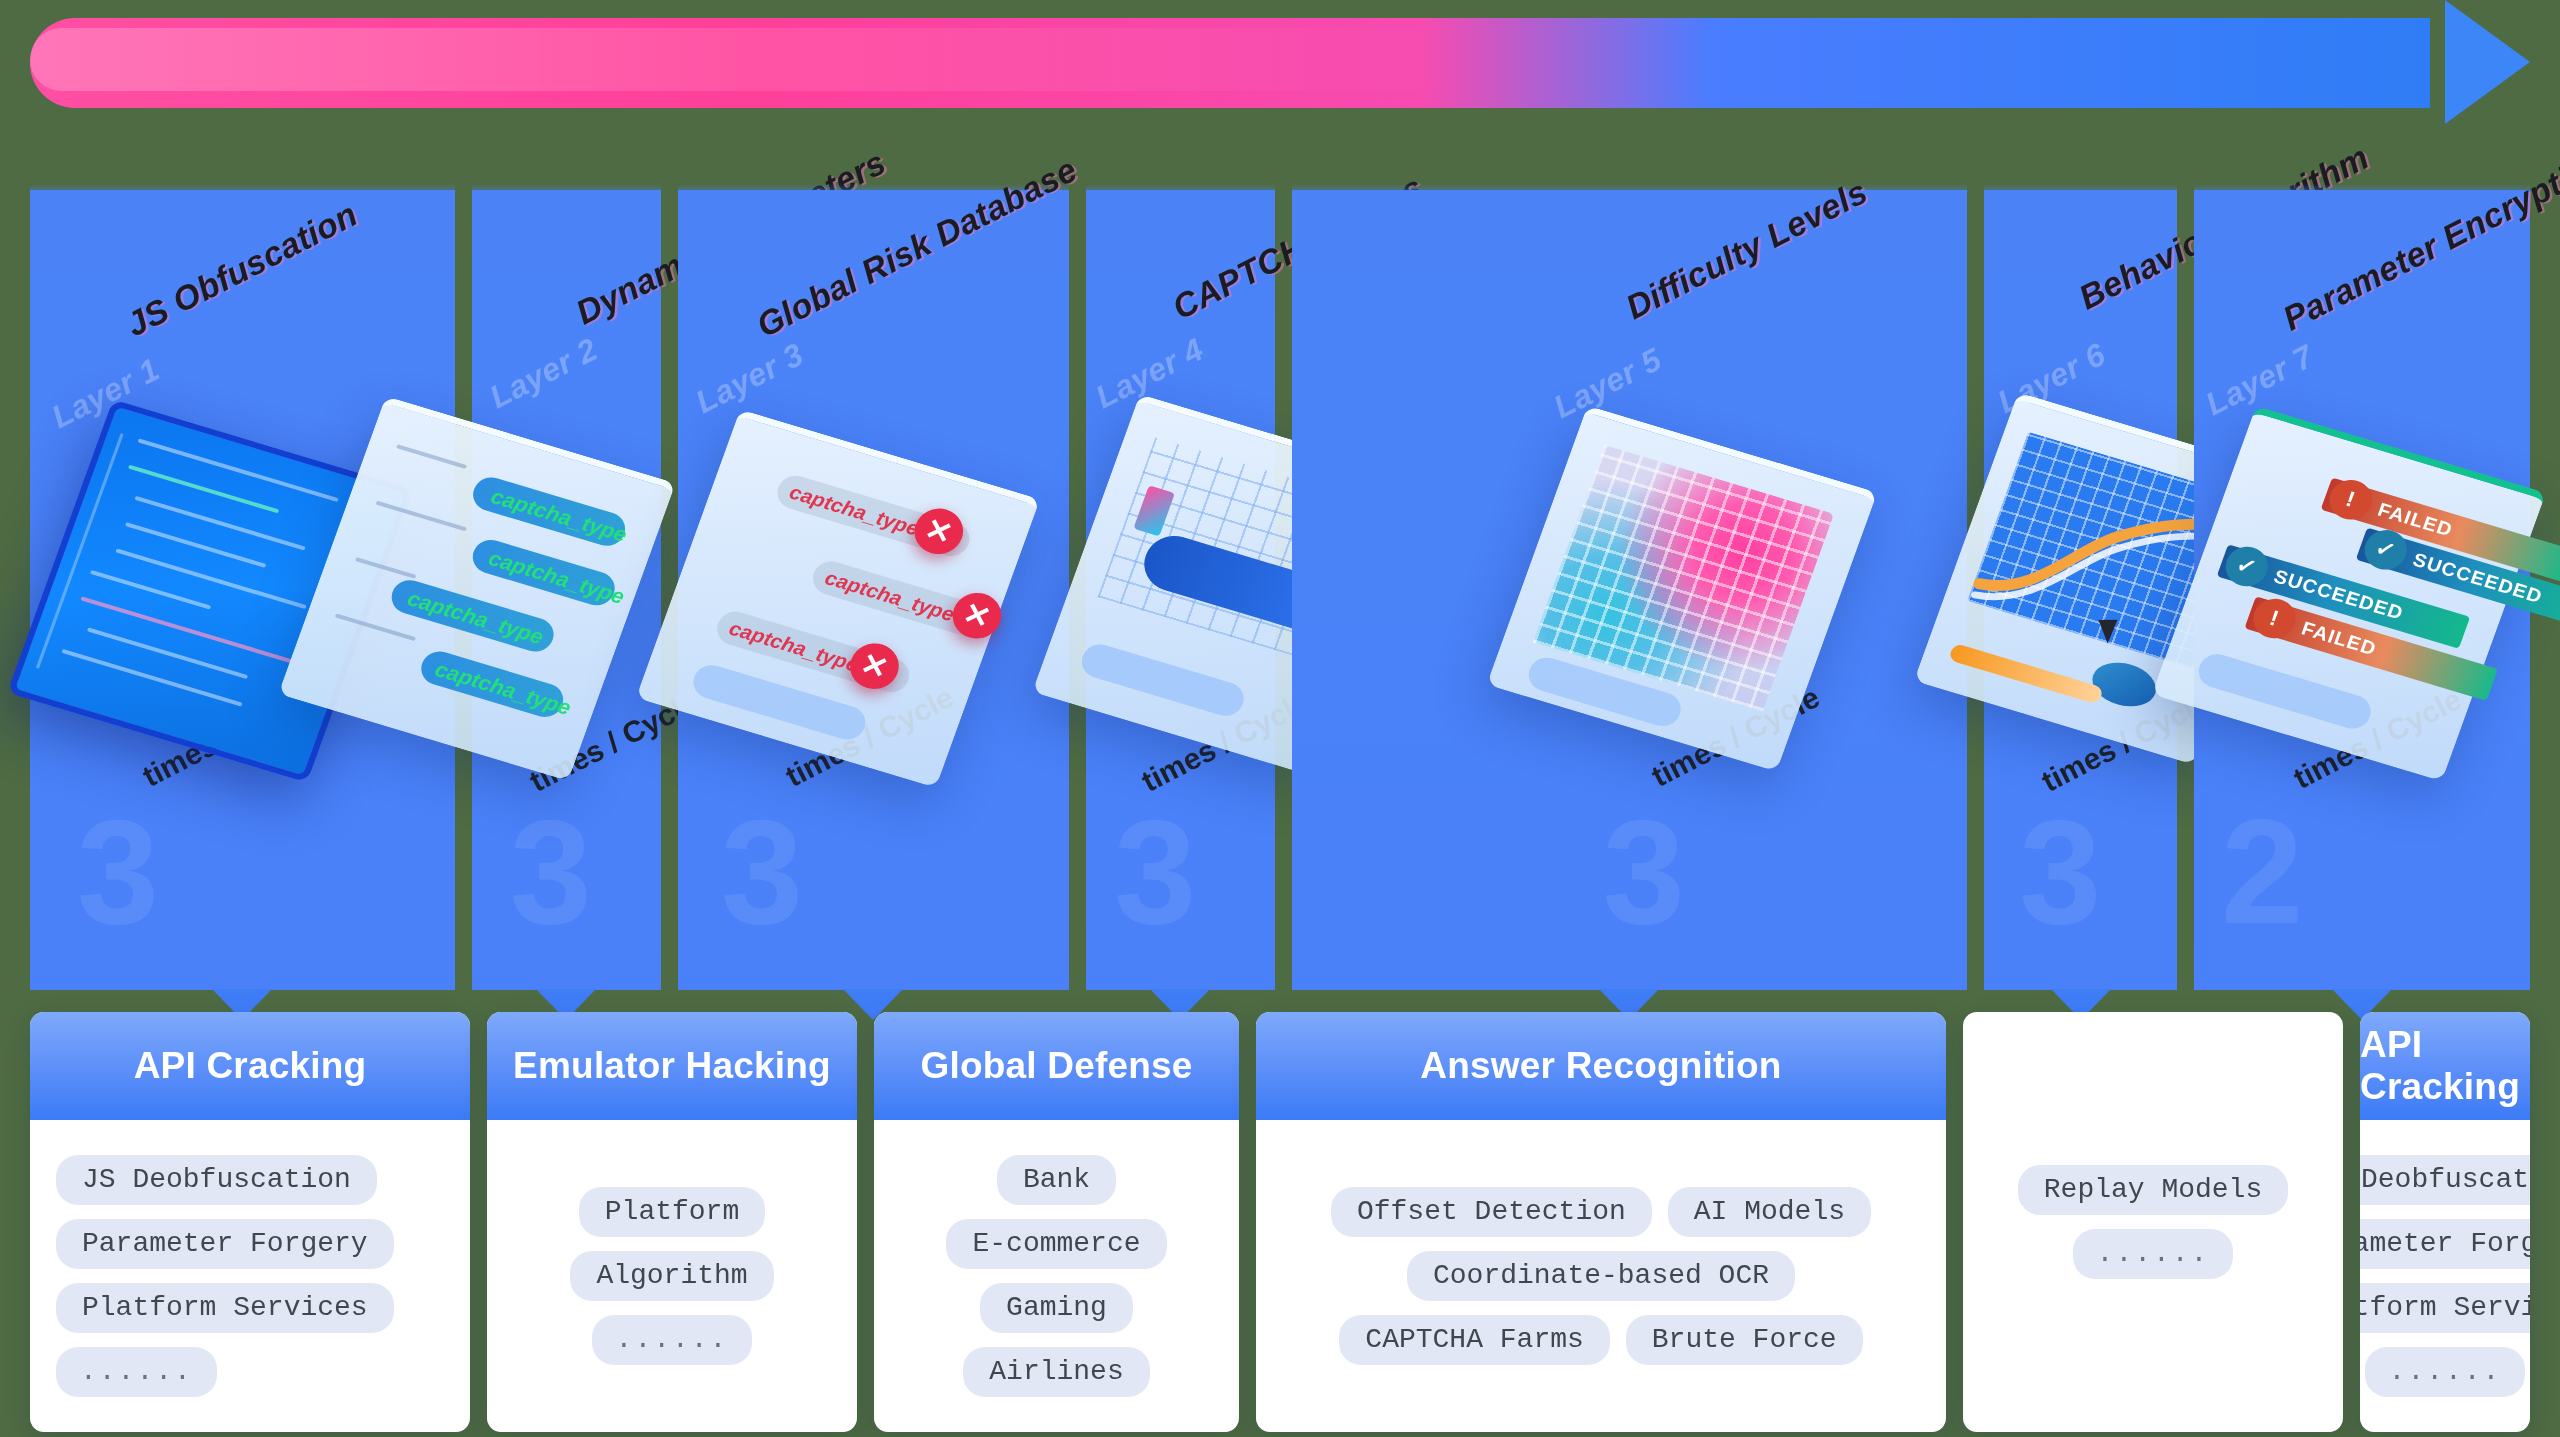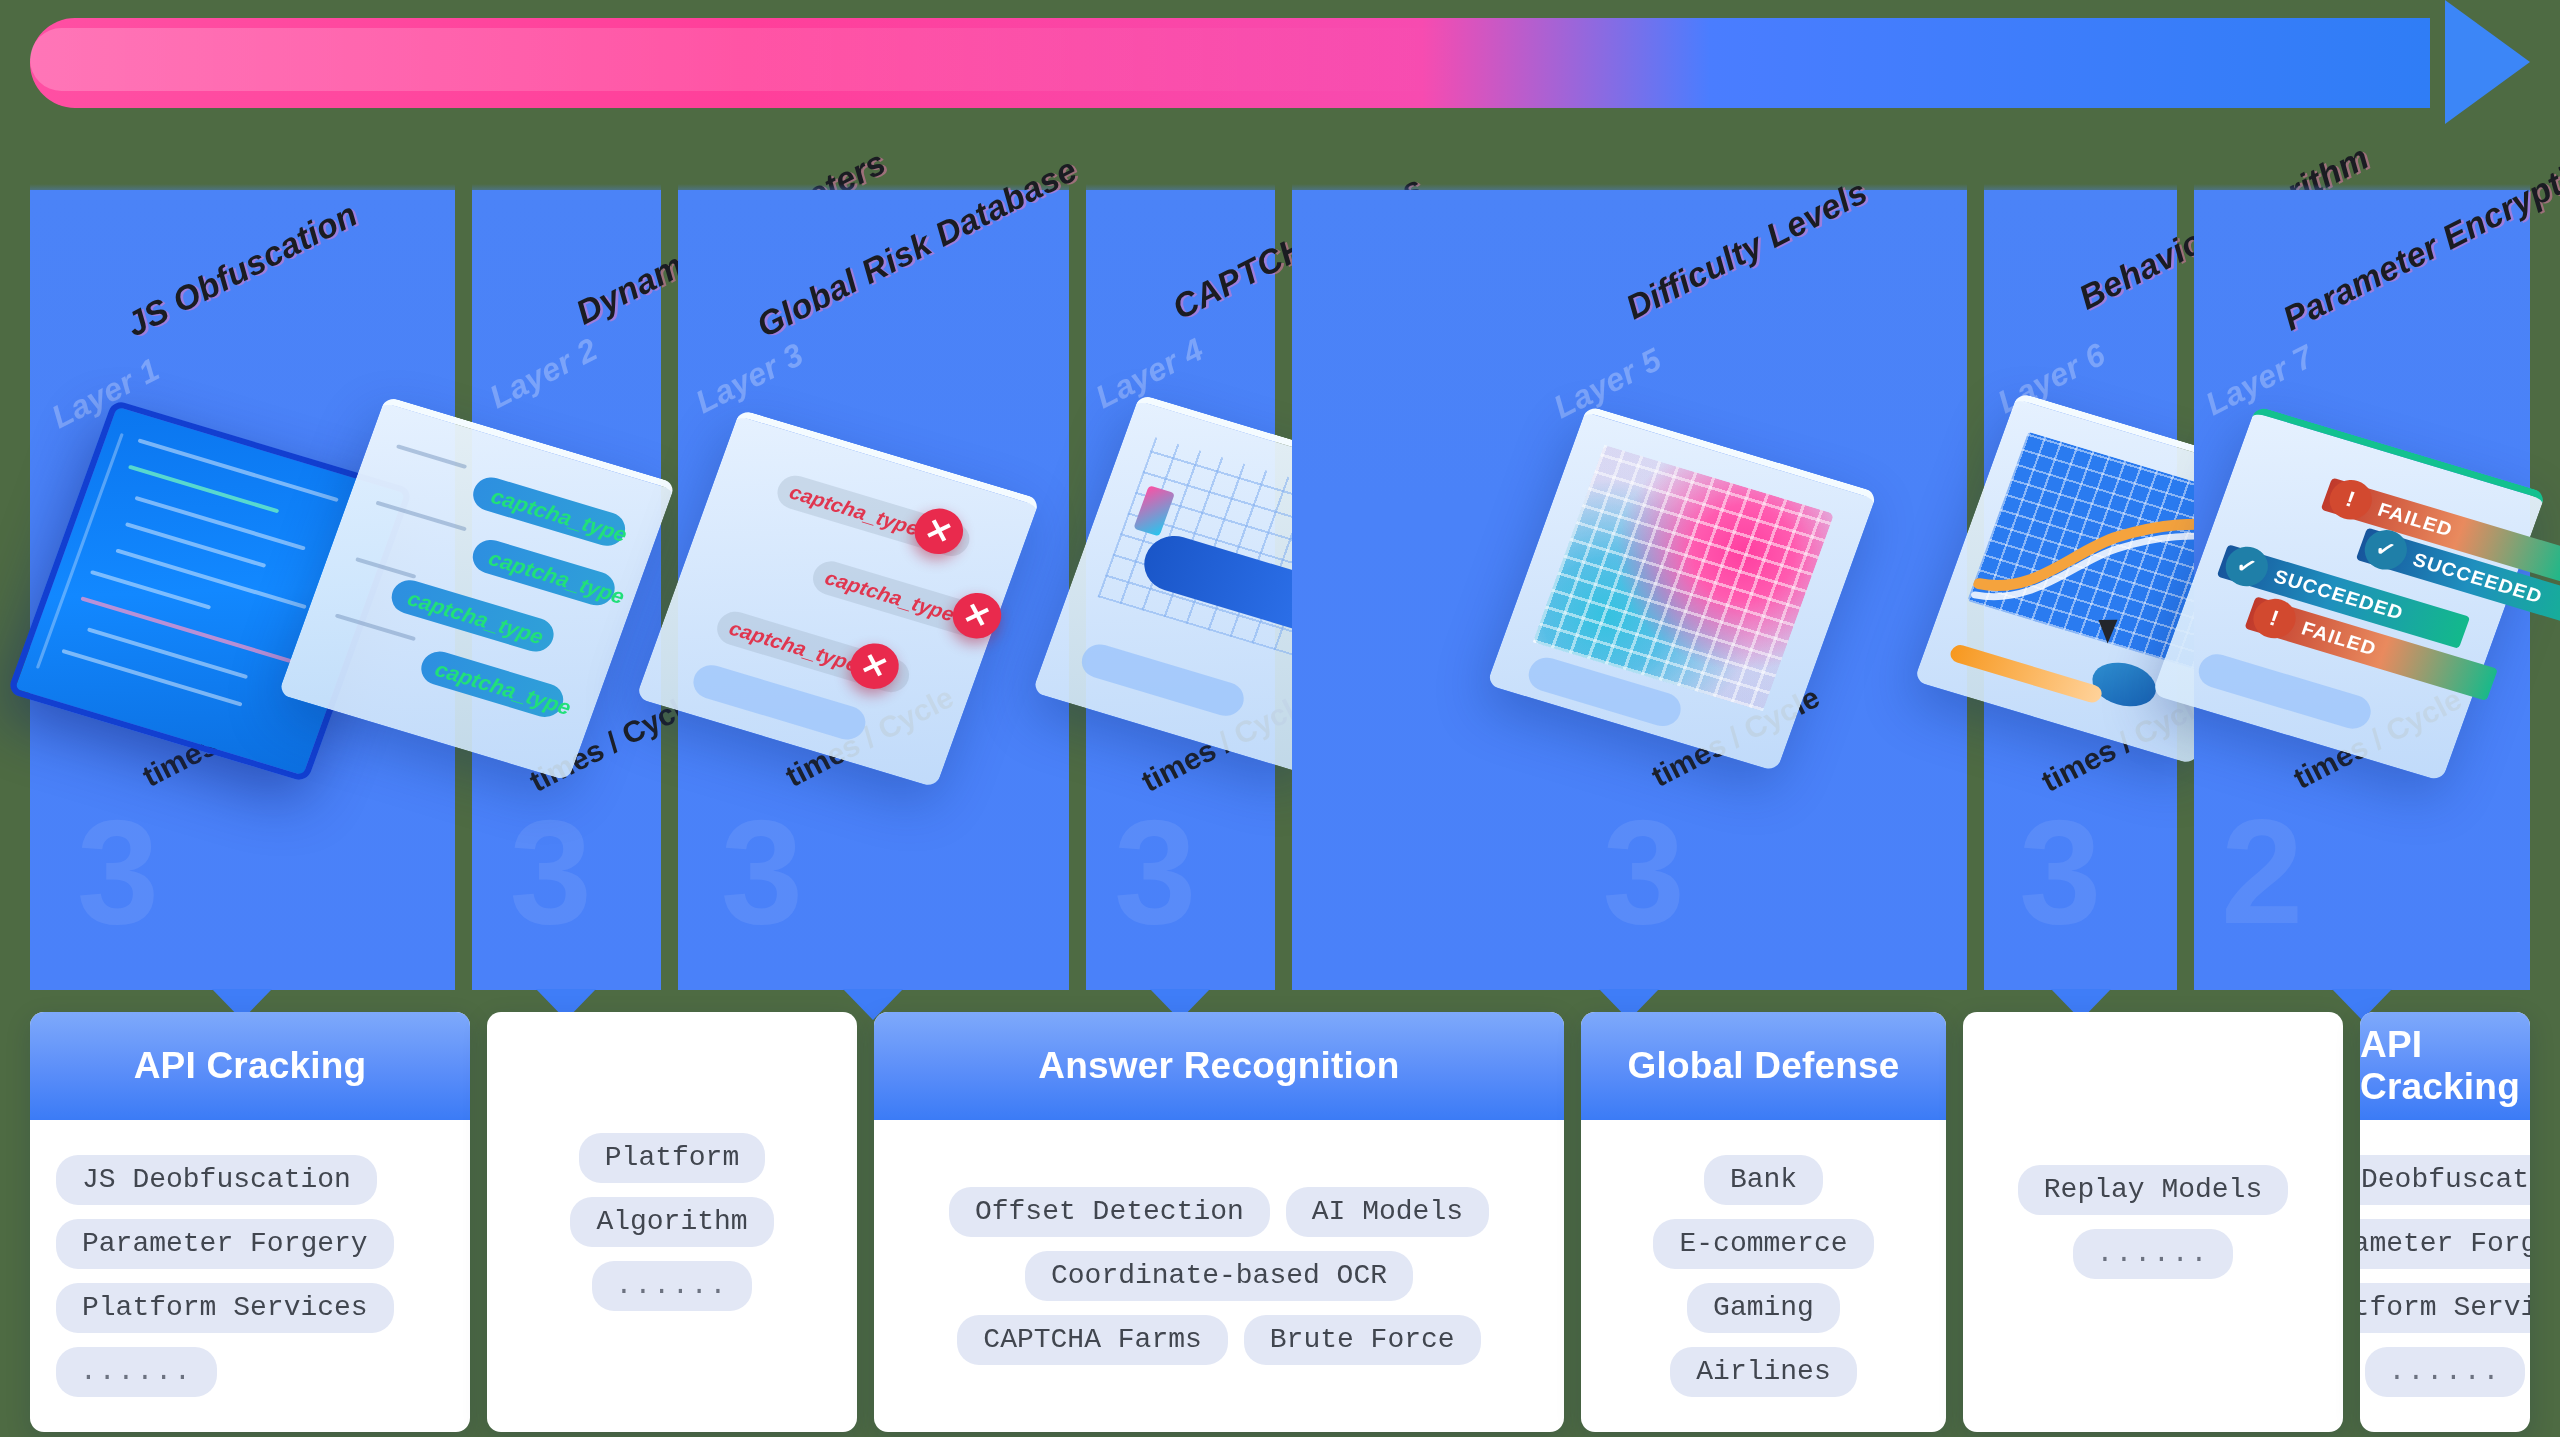--- a/index.html
+++ b/index.html
@@ -309,48 +309,49 @@
     <div class="card-head">API Cracking</div>
     <div class="card-body" style="justify-content:flex-start">
       <span class="tag">JS Deobfuscation</span>
       <span class="tag">Parameter Forgery</span>
       <span class="tag">Platform Services</span>
       <span class="tag dots">......</span>
     </div>
   </div>
 
   <div class="card" style="width:370px">
+    <div class="card-head">Emulator Hacking</div>
     <div class="card-body">
       <span class="tag">Platform</span>
       <span class="tag">Algorithm</span>
       <span class="tag dots">......</span>
+    </div>
+  </div>
+
+  <div class="card" style="width:365px">
+    <div class="card-head">Global Defense</div>
+    <div class="card-body">
+      <span class="tag">Bank</span>
+      <span class="tag">E-commerce</span>
+      <span class="tag">Gaming</span>
+      <span class="tag">Airlines</span>
     </div>
   </div>
 
   <div class="card" style="width:690px">
     <div class="card-head">Answer Recognition</div>
     <div class="card-body">
       <span class="tag">Offset Detection</span>
       <span class="tag">AI Models</span>
       <span class="tag">Coordinate-based OCR</span>
       <span class="tag">CAPTCHA Farms</span>
       <span class="tag">Brute Force</span>
     </div>
   </div>
 
-  <div class="card" style="width:365px">
-    <div class="card-head">Global Defense</div>
-    <div class="card-body">
-      <span class="tag">Bank</span>
-      <span class="tag">E-commerce</span>
-      <span class="tag">Gaming</span>
-      <span class="tag">Airlines</span>
-    </div>
-  </div>
-
   <div class="card" style="width:380px">
     <div class="card-body">
       <span class="tag">Replay Models</span>
       <span class="tag dots">......</span>
     </div>
   </div>
 
   <div class="card" style="flex:1">
     <div class="card-head">API Cracking</div>
     <div class="card-body">

